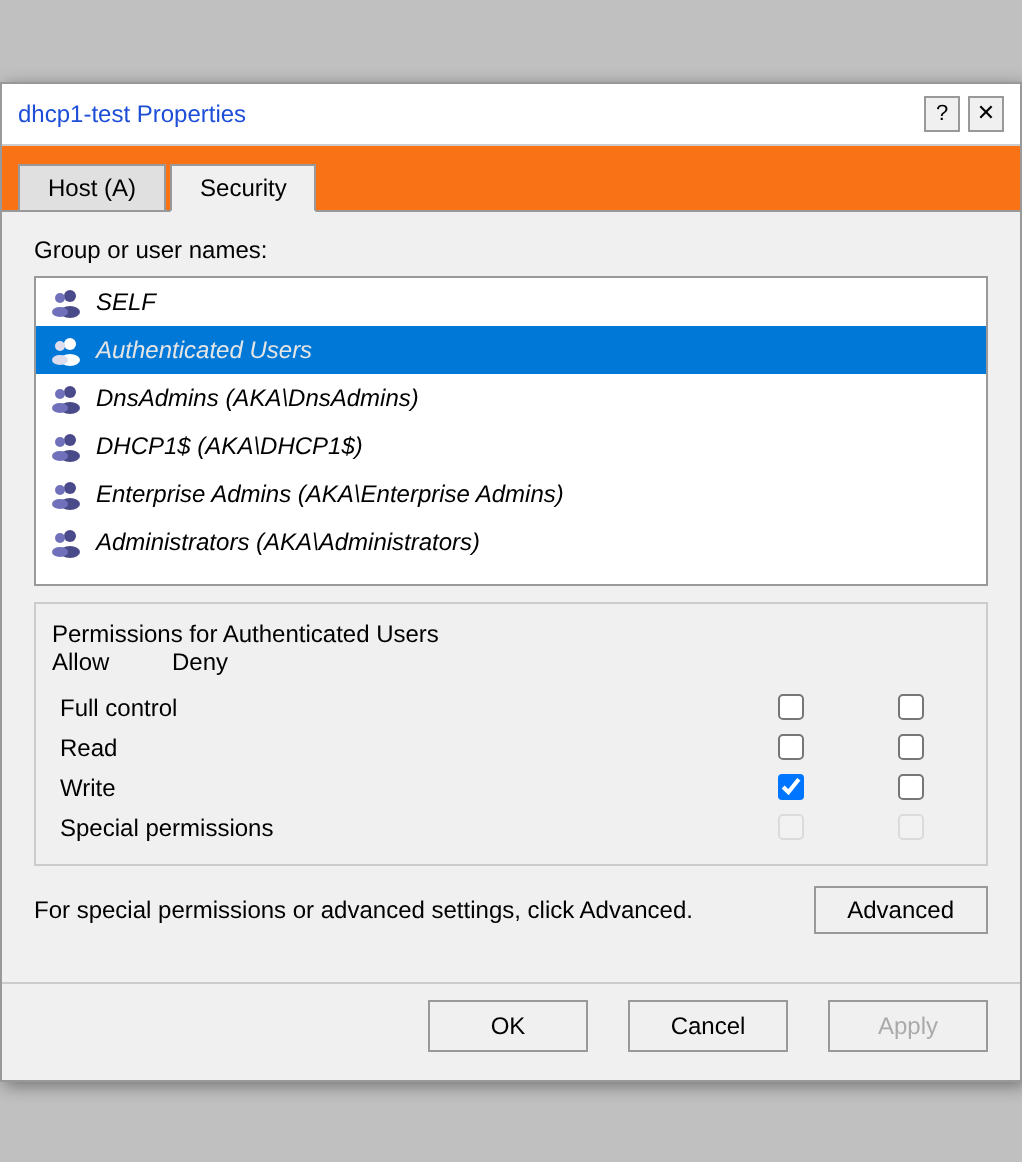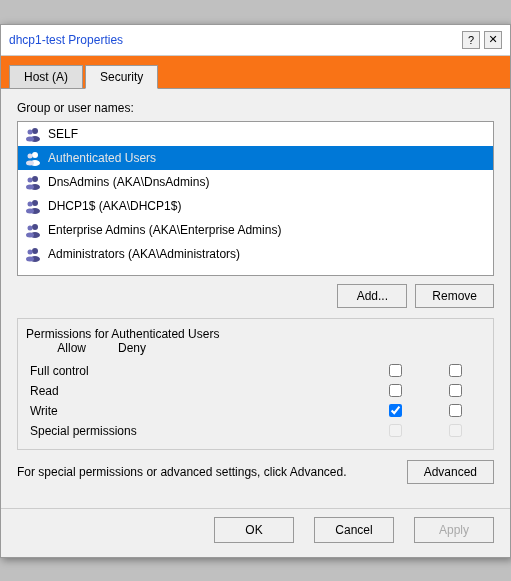--- a/index.html
+++ b/index.html
@@ -79,20 +79,21 @@
       font-size: 12px;
       margin-bottom: 6px;
     }
     .user-list-container {
       border: 1px solid #999;
       background: #fff;
       height: 155px;
       overflow-y: scroll;
       margin-bottom: 8px;
       position: relative;
+      font-style: italic;
     }
     .user-item {
       display: flex;
       align-items: center;
       padding: 3px 6px;
       cursor: pointer;
       font-size: 12px;
     }
     .user-item.selected {
       background: #0078d7;
@@ -144,21 +145,21 @@
     }
     .perm-title {
       flex: 1;
     }
     .perm-col-headers {
       display: flex;
       gap: 0;
     }
     .perm-col-label {
       width: 60px;
-      text-align: right;
+      text-align: left;
       font-size: 12px;
     }
     .perm-row {
       display: flex;
       align-items: center;
       padding: 3px 0;
       font-size: 12px;
     }
     .perm-name {
       flex: 1;
@@ -312,24 +313,20 @@
             <circle cx="10" cy="5" r="3" fill="#4a4a8a"></circle>
             <ellipse cx="10" cy="13" rx="5" ry="3" fill="#4a4a8a"></ellipse>
             <circle cx="5" cy="6" r="2.5" fill="#7070bb"></circle>
             <ellipse cx="5" cy="13" rx="4" ry="2.5" fill="#7070bb"></ellipse>
           </svg>
         </span>
         <span>Administrators (AKA\Administrators)</span>
       </div>
     </div>
 
-    <div class="btn-row">
-      <button class="btn">Add...</button>
-      <button class="btn">Remove</button>
-    </div>
 
     <div class="permissions-section">
       <div class="permissions-header">
         <span class="perm-title">Permissions for Authenticated Users</span>
         <div class="perm-col-headers">
           <span class="perm-col-label">Allow</span>
           <span class="perm-col-label">Deny</span>
         </div>
       </div>
 

